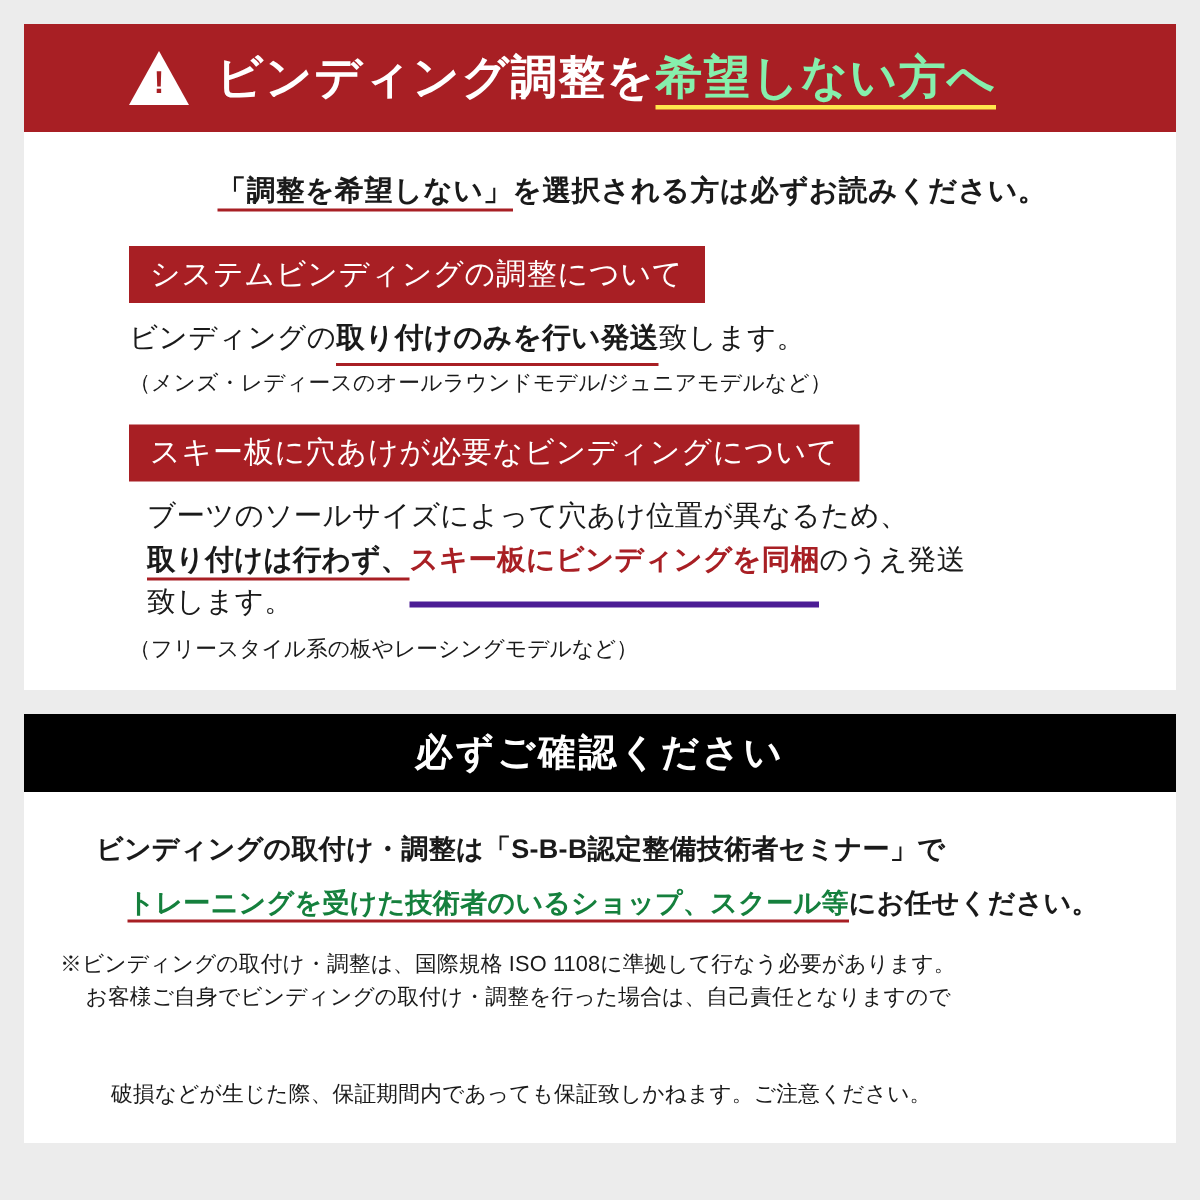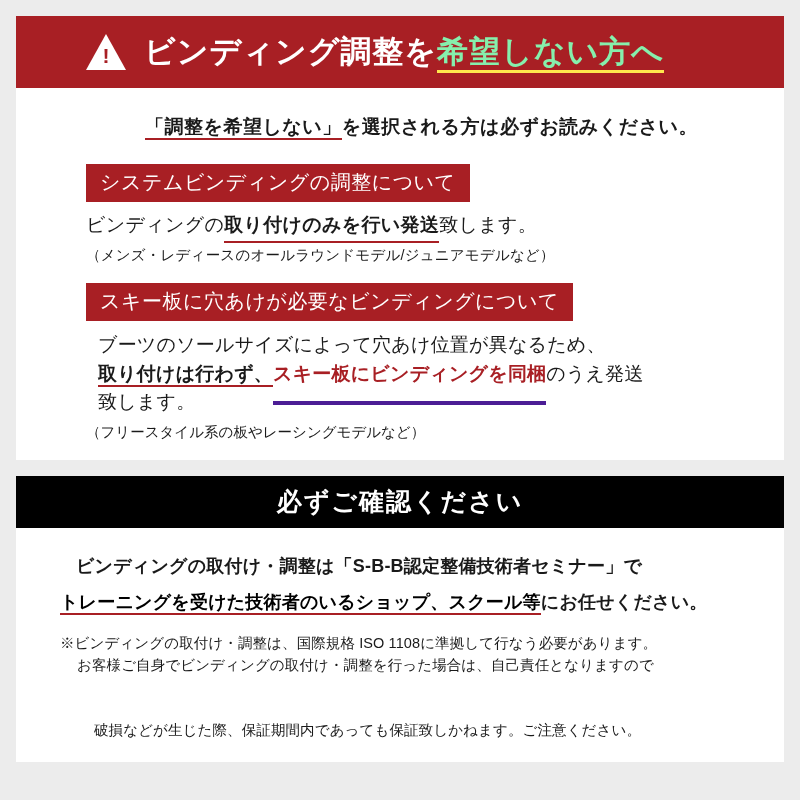--- a/index.html
+++ b/index.html
@@ -151,37 +151,38 @@
   }
   .gray-title {
     color: #ffffff;
     font-size: 25px;
     font-weight: bold;
     letter-spacing: 2px;
   }
   .p2-line1 {
     font-size: 18px;
     font-weight: bold;
-    padding: 26px 0 0 60px;
+    padding: 26px 0 0 48px;
     letter-spacing: 0.2px;
   }
   .p2-line2 {
     font-size: 18px;
     font-weight: bold;
     padding: 12px 0 0 44px;
     letter-spacing: 0.2px;
   }
   .p2-line2 .red {
-    color: #000000;
-    border-bottom: 2px solid #a81f24;
-    padding-bottom: 1px;
+    color: #15803d;
+    border-bottom: 2px solid #a81f24;
+    padding-bottom: 1px;
+    margin-left: 25px;
   }
   .p2-small {
     font-size: 14.5px;
-    padding: 18px 0 0 44px;
+    padding: 18px 0 0 24px;
     line-height: 1.55;
     letter-spacing: 0.1px;
   }
   .p2-small .ind {
     display: block;
     padding-left: 17px;
   }
   .p2-small .ind2 {
     display: block;
     padding-left: 34px;

